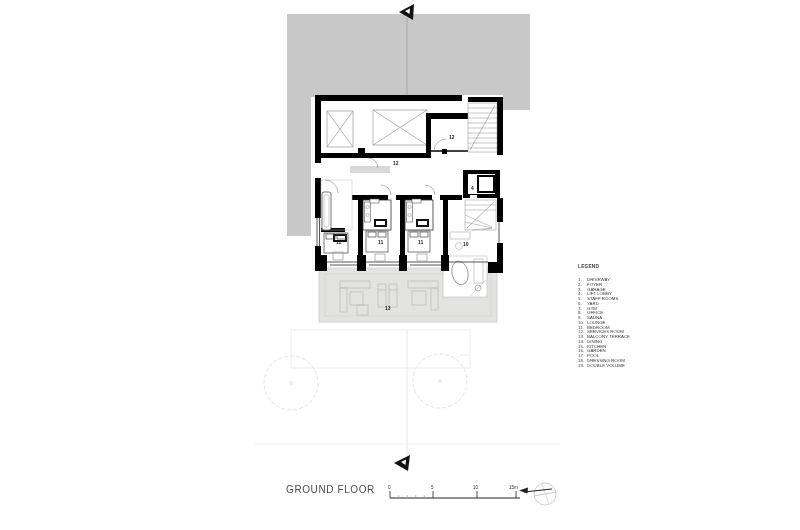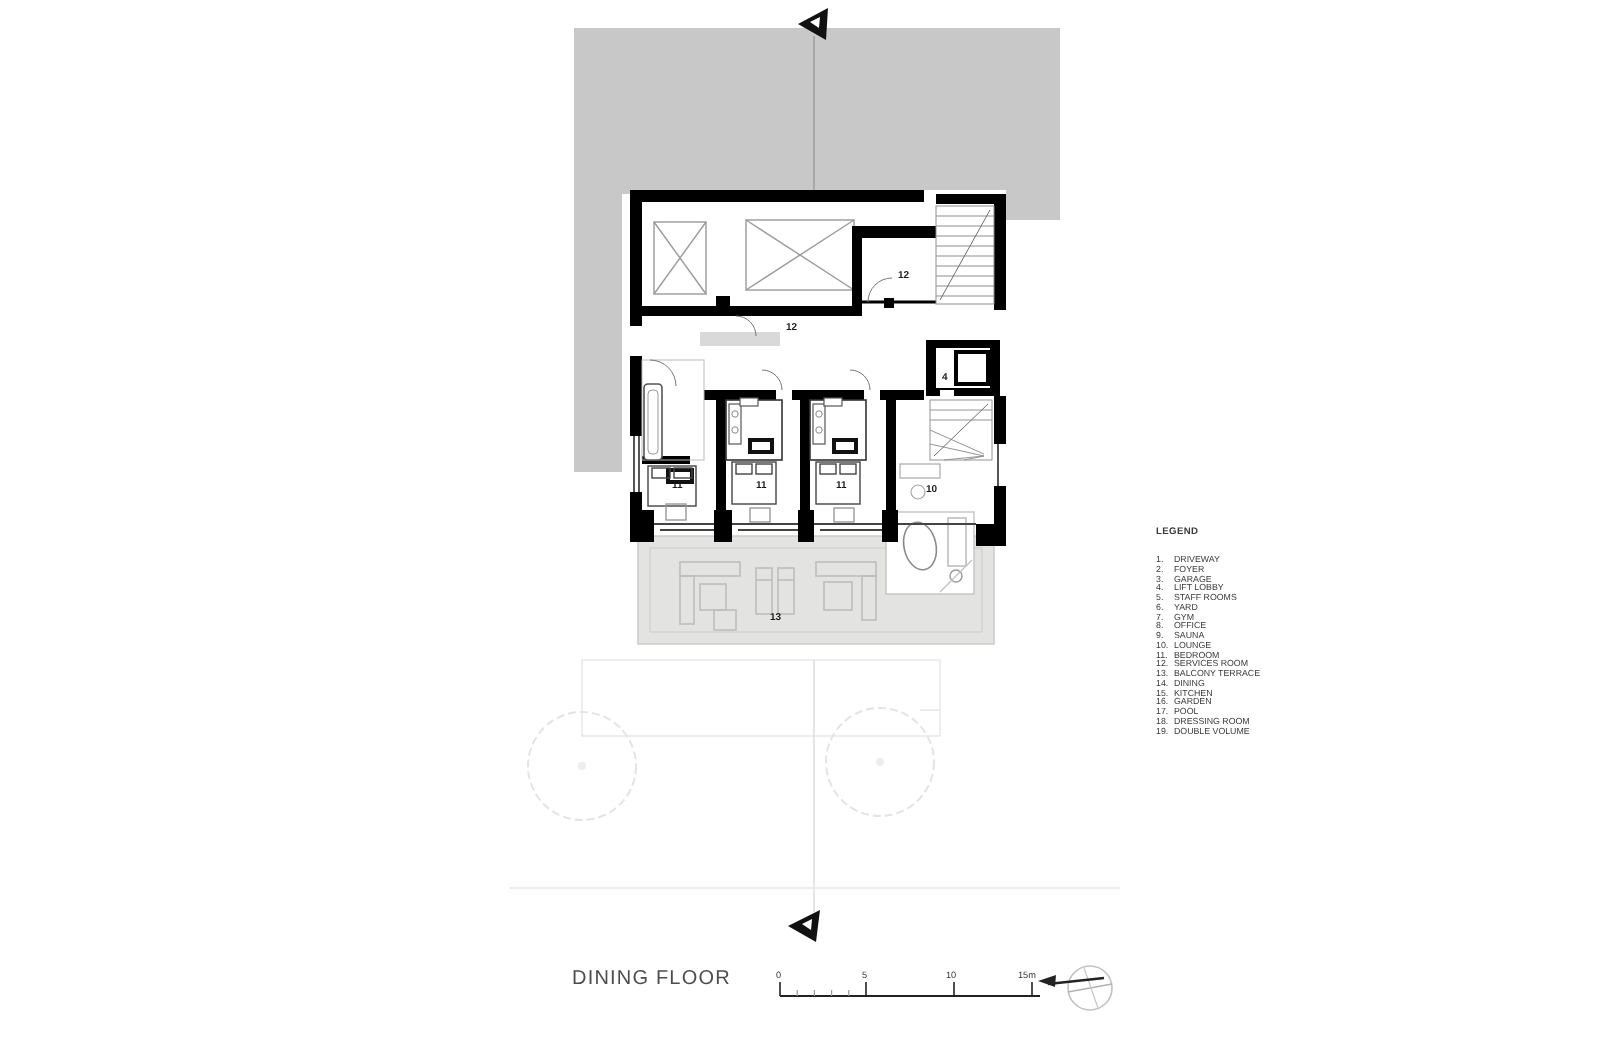--- a/index.html
+++ b/index.html
@@ -292,13 +292,13 @@
   <div class="lg-row"><span class="lg-num">12.</span><span class="lg-name">SERVICES ROOM</span></div>
   <div class="lg-row"><span class="lg-num">13.</span><span class="lg-name">BALCONY TERRACE</span></div>
   <div class="lg-row"><span class="lg-num">14.</span><span class="lg-name">DINING</span></div>
   <div class="lg-row"><span class="lg-num">15.</span><span class="lg-name">KITCHEN</span></div>
   <div class="lg-row"><span class="lg-num">16.</span><span class="lg-name">GARDEN</span></div>
   <div class="lg-row"><span class="lg-num">17.</span><span class="lg-name">POOL</span></div>
   <div class="lg-row"><span class="lg-num">18.</span><span class="lg-name">DRESSING ROOM</span></div>
   <div class="lg-row"><span class="lg-num">19.</span><span class="lg-name">DOUBLE VOLUME</span></div>
 </div>
 
-<div id="title">DINING FLOOR</div>
+<div id="title">GROUND FLOOR</div>
 
 </body></html>

